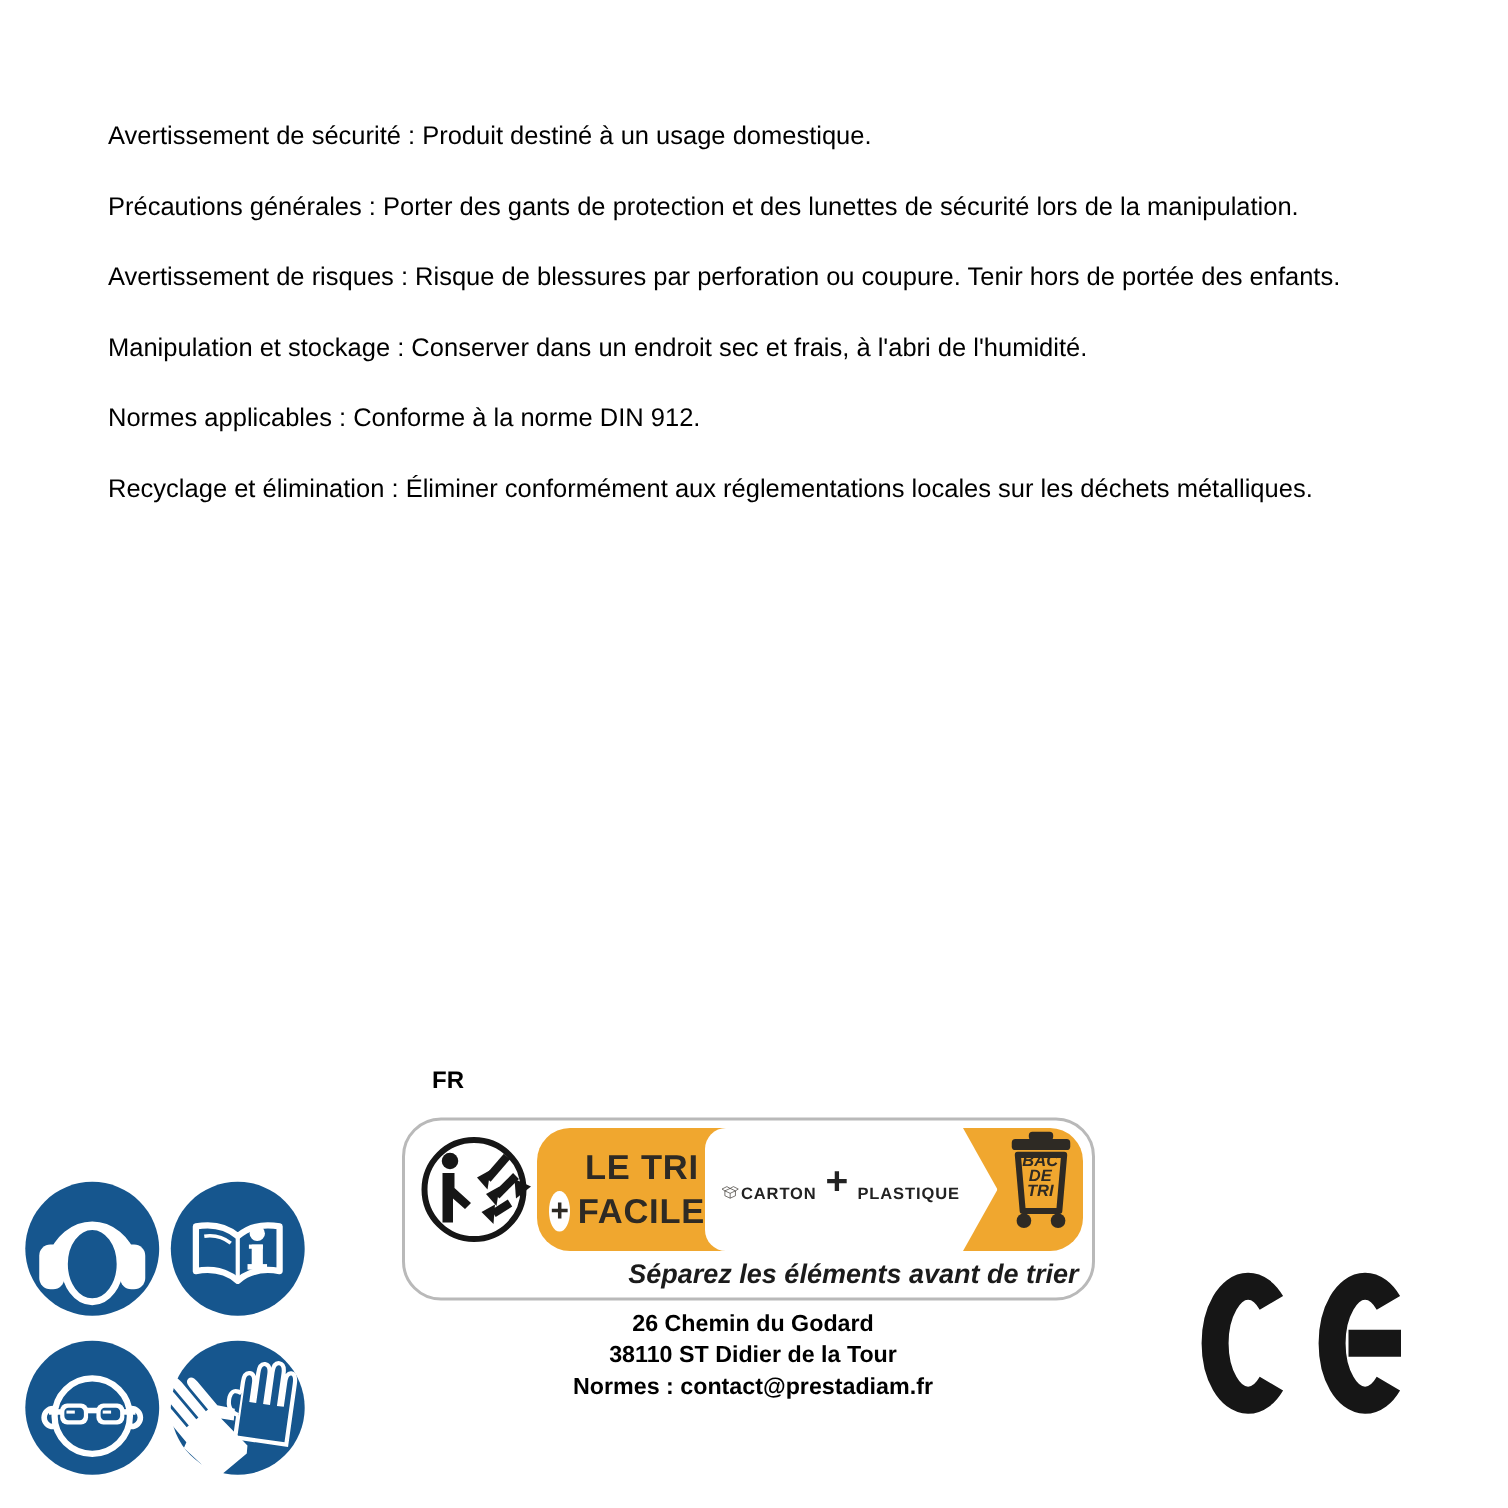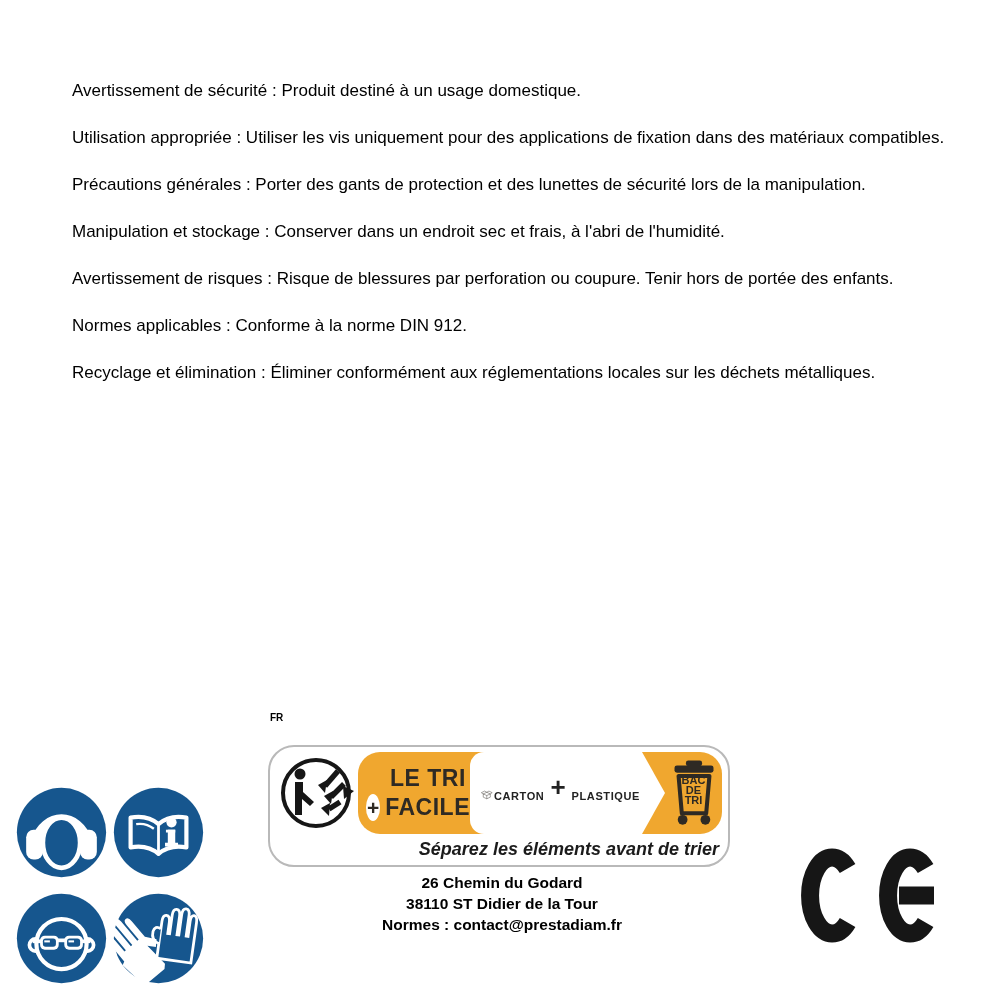--- a/index.html
+++ b/index.html
@@ -17,21 +17,21 @@
               grid-template-columns:93px 93px;grid-auto-rows:93px;column-gap:4px;row-gap:13px;}
   .micon{width:93px;height:93px;}
   .micon svg{width:100%;height:100%;display:block;}
   .bgc{fill:var(--blue,#16568E);}
   .wfill{fill:#fff;}
   .wstroke{stroke:#fff;fill:none;}
   .bfill{fill:var(--blue,#16568E);}
   .bw{stroke:#fff;fill:var(--blue,#16568E);}
 
   
-  .fr-label{position:absolute;left:270px;top:712px;font-size:10px;font-weight:bold;}
+  .fr-label{position:absolute;left:288px;top:712px;font-size:16px;font-weight:bold;}
   .tri-banner{position:absolute;left:268px;top:745px;width:462px;height:122px;background:#fff;
               border:2px solid #b9b9b9;border-radius:26px;box-sizing:border-box;
               padding:5px 6px 0 6px;display:flex;flex-direction:column;}
   .tri-row{display:flex;height:82px;}
   .triman{width:80px;display:flex;align-items:center;justify-content:center;}
   .triman svg{width:78px;height:78px;}
   .yellowwrap{flex:1;margin-left:2px;background:var(--yellow,#F0A72F);border-radius:22px;
               display:flex;align-items:stretch;overflow:hidden;}
   .headline{width:112px;display:flex;flex-direction:column;justify-content:center;
             color:var(--ink,#2E2A24);}
@@ -41,21 +41,21 @@
                align-items:center;justify-content:center;font-size:21px;font-weight:900;
                color:var(--ink,#2E2A24);line-height:1;}
   .hl2 .fac{font-size:23px;font-weight:800;letter-spacing:.5px;}
   .whitebox{width:168px;background:#fff;border-radius:14px 0 0 14px;display:flex;
             align-items:center;justify-content:center;gap:6px;padding:4px 0 0 4px;}
   .material{display:flex;align-items:center;width:64px;}
   .material svg{display:block;}
   .mat-label{font-size:11px;font-weight:700;letter-spacing:.6px;color:#222;margin-top:1px;}
   .joiner{font-size:26px;font-weight:800;color:#222;margin-top:-16px;}
   .tip{width:23px;background:#fff;clip-path:polygon(0 0,100% 50%,0 100%);}
-  .binarea{flex:1;display:flex;align-items:center;justify-content:center;}
+  .binarea{flex:1;display:flex;align-items:flex-start;justify-content:center;font-style:italic;}
   .bin{position:relative;width:52px;height:70px;}
   .bin svg{width:52px;height:70px;display:block;}
   .bin-label{position:absolute;left:0;right:0;top:17px;text-align:center;
              font-size:11px;line-height:10px;font-weight:800;color:var(--ink,#2E2A24);}
   .inkstroke{stroke:var(--ink,#2E2A24);fill:none;}
   .inkfill{fill:var(--ink,#2E2A24);}
   .tagline-row{flex:1;display:flex;justify-content:flex-end;align-items:center;padding-right:3px;}
   .tagline{font-size:18px;font-style:italic;font-weight:700;color:#1b1b1b;}
 
   
@@ -69,24 +69,23 @@
   .blackstroke{stroke:#161616;fill:none;}
 </style>
 </head>
 <body>
 
 <div class="page">
 
 
   <div class="paras">
     <p>Avertissement de sécurité : Produit destiné à un usage domestique.</p>
-    <p>Utilisation appropriée : Utiliser les vis uniquement pour des applications de fixation dans des matériaux compatibles.</p>
     <p>Précautions générales : Porter des gants de protection et des lunettes de sécurité lors de la manipulation.</p>
+    <p>Avertissement de risques : Risque de blessures par perforation ou coupure. Tenir hors de portée des enfants.</p>
     <p>Manipulation et stockage : Conserver dans un endroit sec et frais, à l'abri de l'humidité.</p>
-    <p>Avertissement de risques : Risque de blessures par perforation ou coupure. Tenir hors de portée des enfants.</p>
     <p>Normes applicables : Conforme à la norme DIN 912.</p>
     <p>Recyclage et élimination : Éliminer conformément aux réglementations locales sur les déchets métalliques.</p>
   </div>
 
   <div class="micon-grid">
 
     <div class="micon">
       <svg viewBox="0 0 100 100">
         <circle class="bgc" cx="50" cy="50" r="48"></circle>
         <path class="wstroke" d="M22,58 A30,36 0 0 1 78,58" stroke-width="9"></path>

